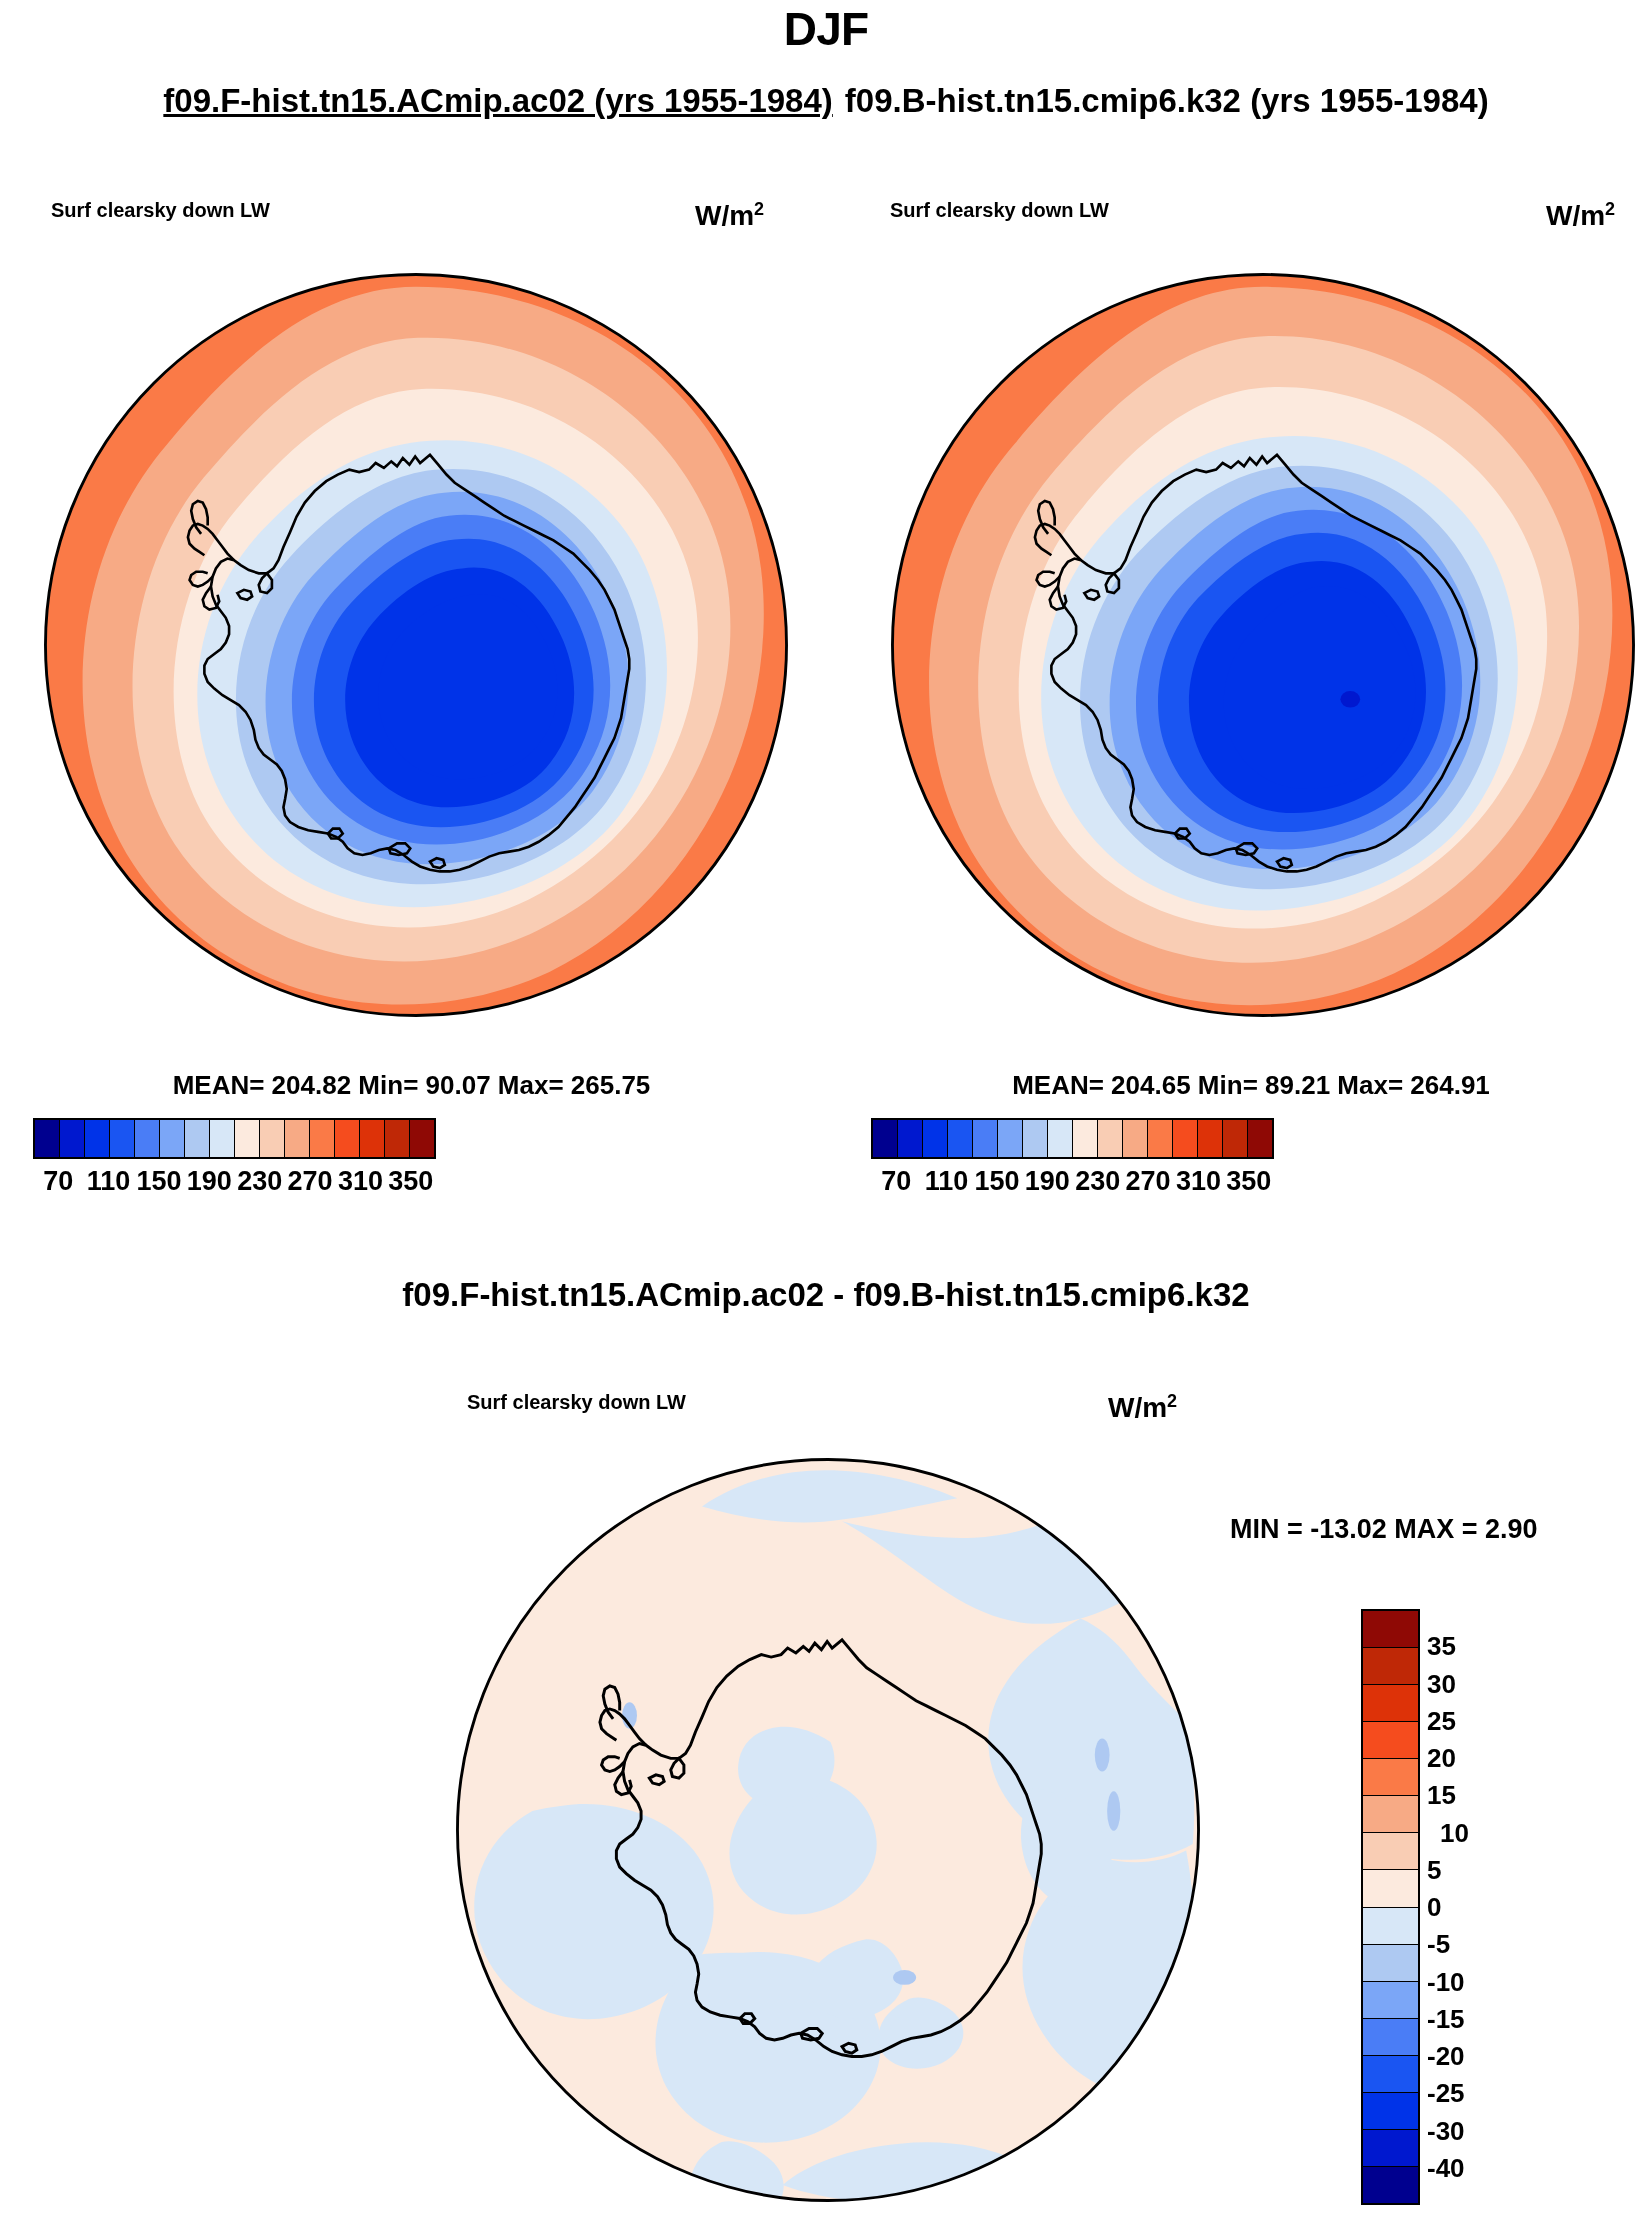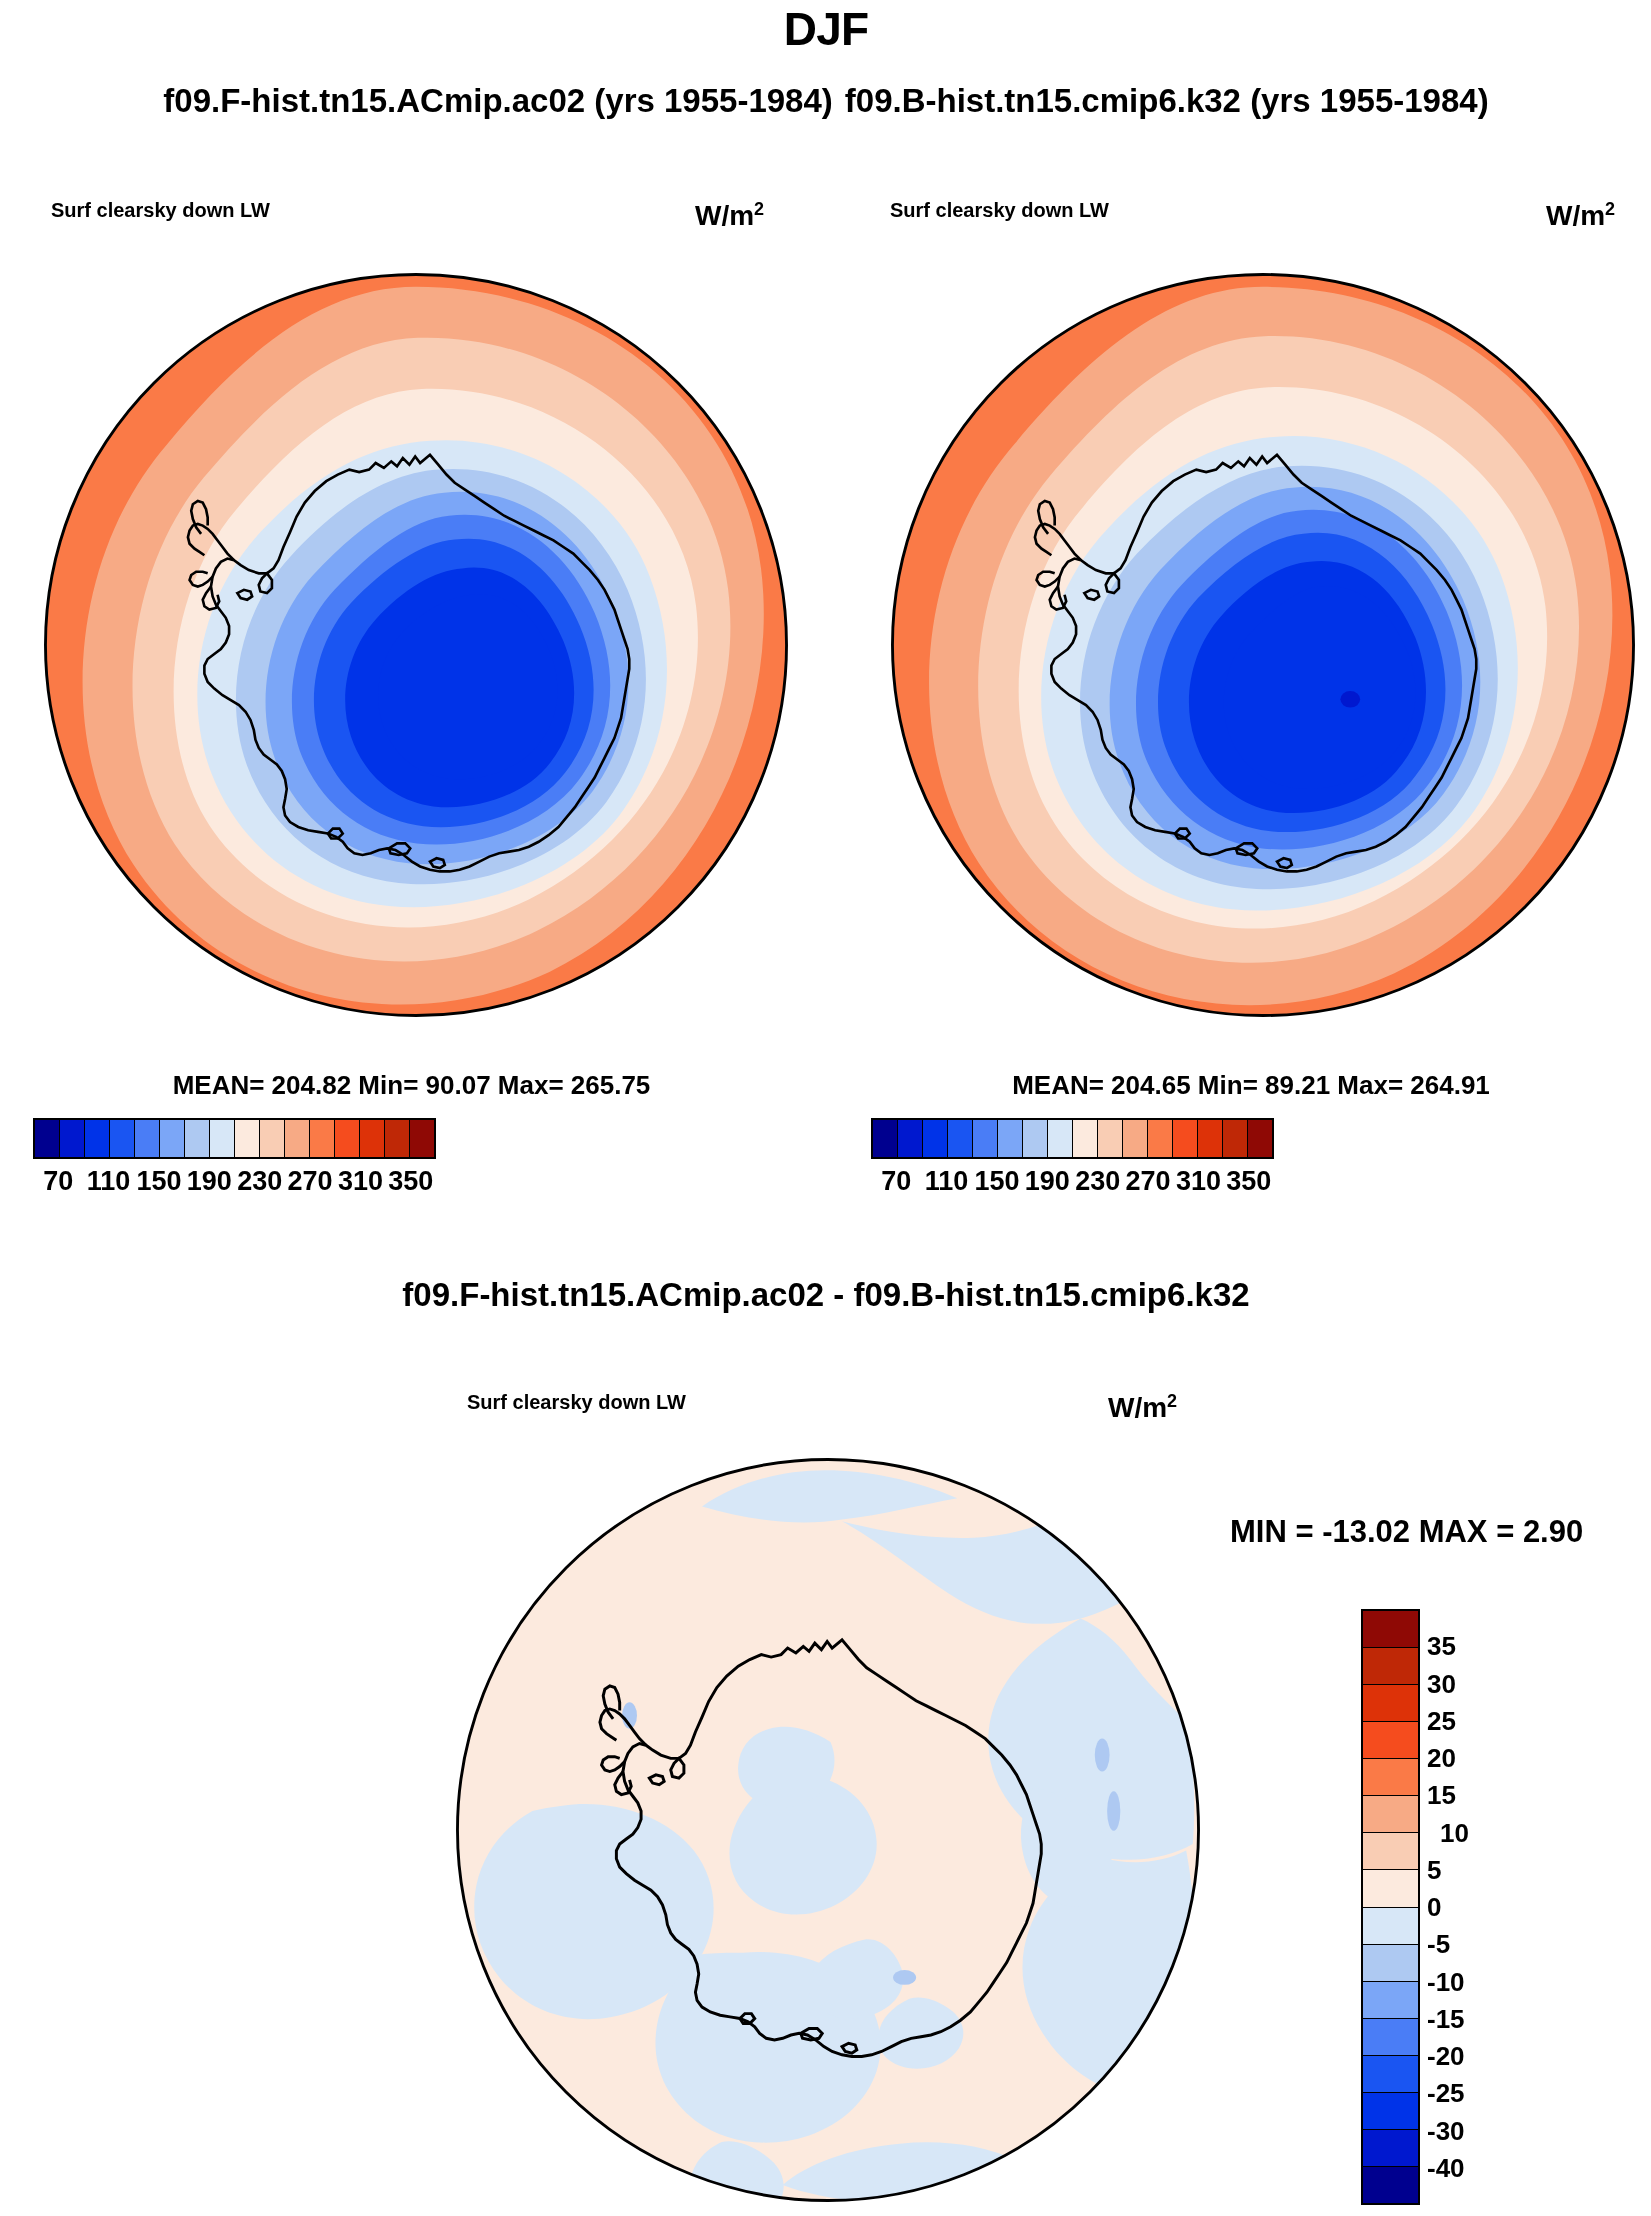--- a/index.html
+++ b/index.html
@@ -26,21 +26,21 @@
     letter-spacing: -0.8px;
   }
   #case-titles {
     left: 0; top: 82px; width: 1652px;
     text-align: center;
     font-size: 33px;
     font-weight: bold;
     white-space: nowrap;
   }
   #case-titles span { display: inline-block; }
-  #case-title-left { margin-right: 12px; }
+  #case-title-left { margin-right: 12px; text-decoration: underline; }
 
   #diff-title {
     left: 0; top: 1276px; width: 1652px;
     text-align: center;
     font-size: 33px;
     font-weight: bold;
   }
 
   
   .panel-header {
@@ -63,21 +63,21 @@
     font-size: 26px;
     font-weight: bold;
     text-align: center;
     white-space: nowrap;
   }
   #stats-left  { left: 16.5px;  top: 1070px; width: 790px; }
   #stats-right { left: 856px; top: 1070px; width: 790px; }
 
   #diff-minmax {
     left: 1230px; top: 1514px;
-    font-size: 31px; font-weight: bold; white-space: nowrap;
+    font-size: 27px; font-weight: bold; white-space: nowrap;
   }
 
   
   .hcbar-wrap { }
   .hcbar {
     display: flex;
     border: 2.5px solid #000;
     box-sizing: border-box;
     height: 41px;
   }

